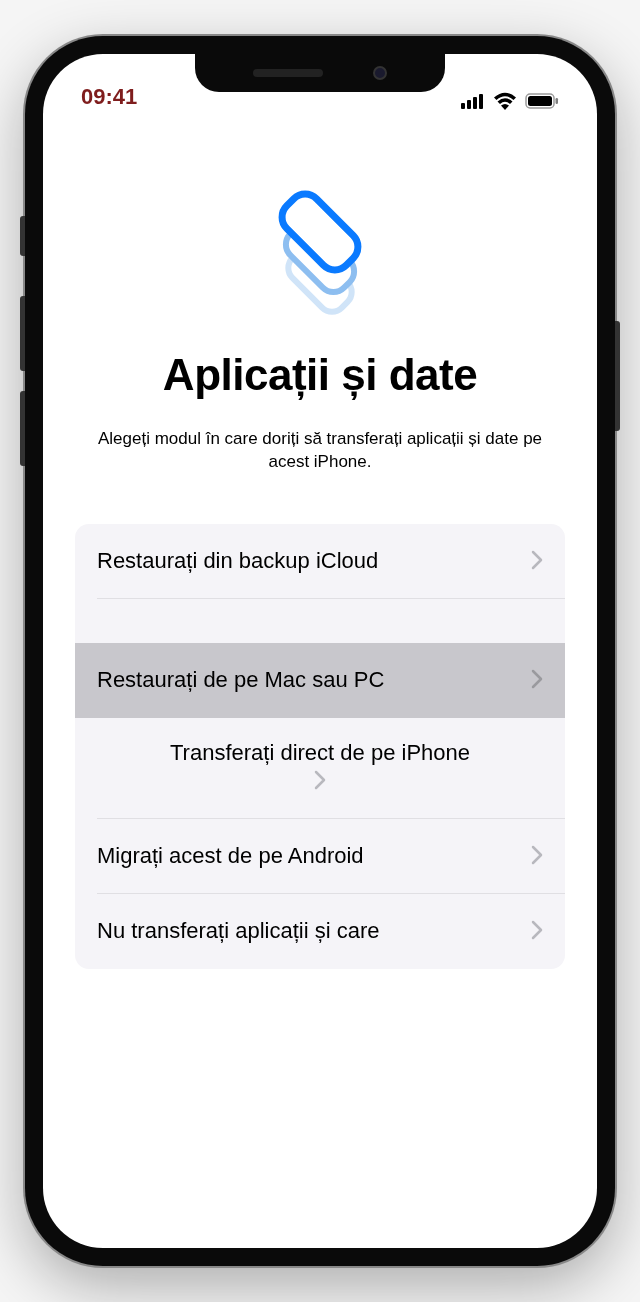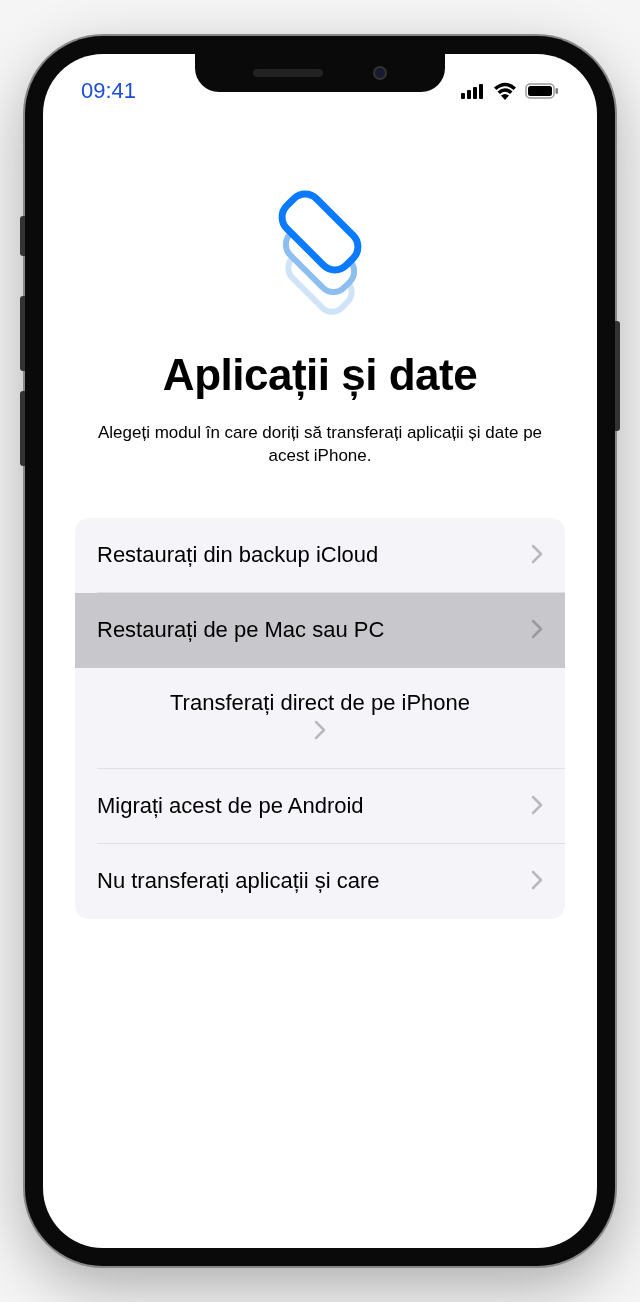--- a/index.html
+++ b/index.html
@@ -94,26 +94,26 @@
     .camera {
       width: 14px;
       height: 14px;
       background: #1a1a2e;
       border-radius: 50%;
       border: 2px solid #333;
     }
     .status-bar {
       display: flex;
       justify-content: space-between;
-      align-items: center;
+      align-items: flex-end;
       padding: 18px 38px 0;
       height: 56px;
       font-size: 22px;
-      font-weight: 400;
-      color: #1d4ed8;
+      font-weight: 700;
+      color: #7f1d1d;
     }
     .status-right {
       display: flex;
       align-items: center;
       gap: 8px;
     }
     .signal-icon, .wifi-icon, .battery-icon {
       display: inline-flex;
     }
     .content {
@@ -124,21 +124,21 @@
       margin: 20px auto 30px;
       width: 130px;
       height: 130px;
       position: relative;
     }
     .title {
       font-size: 44px;
       font-weight: 700;
       color: #000;
       letter-spacing: -0.5px;
-      margin-bottom: 22px;
+      margin-bottom: 28px;
     }
     .subtitle {
       font-size: 17px;
       color: #000;
       line-height: 1.35;
       padding: 0 20px;
       margin-bottom: 50px;
       font-weight: 400;
     }
     .options-list {
@@ -152,20 +152,21 @@
       align-items: center;
       justify-content: space-between;
       padding: 22px 22px;
       text-align: right;
       font-size: 22px;
       color: #000;
       position: relative;
     }
     .option-item.highlighted {
       background: #c8c7cc;
+      margin-top: 44px;
     }
     .option-item:not(:last-child)::after {
       content: "";
       position: absolute;
       bottom: 0;
       left: 22px;
       right: 0;
       height: 1px;
       background: #e0dfe3;
     }

